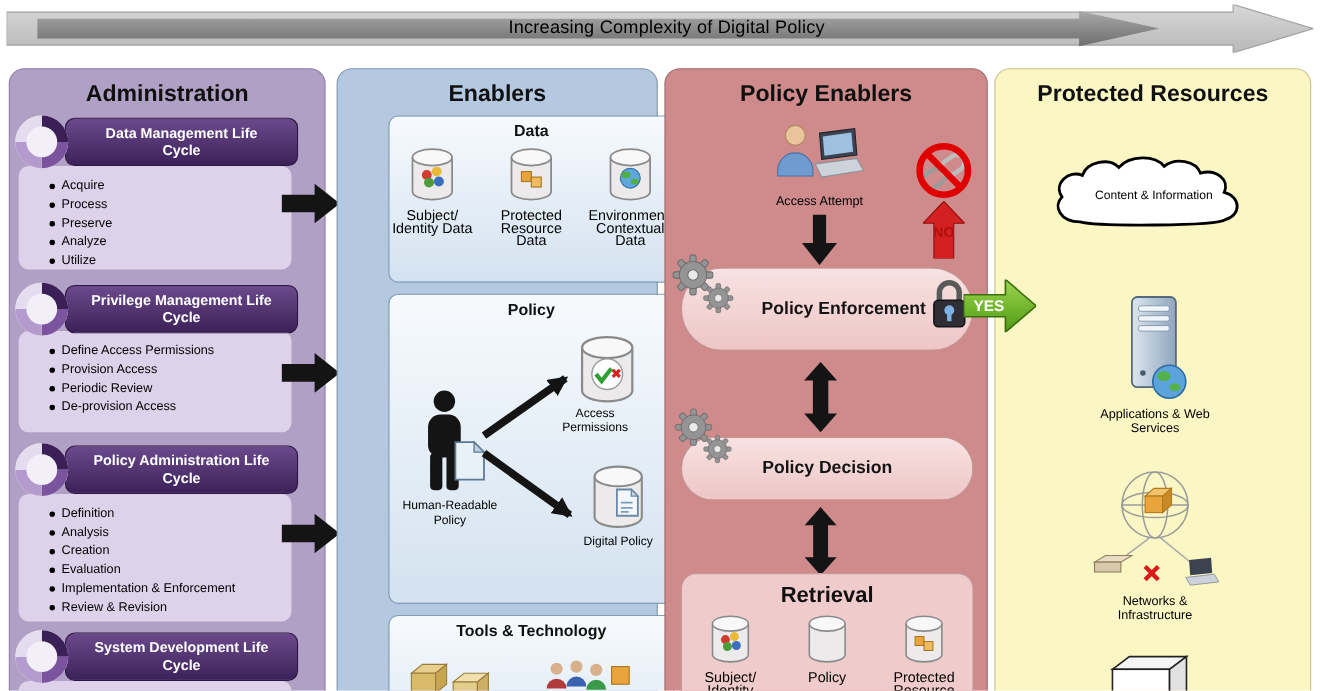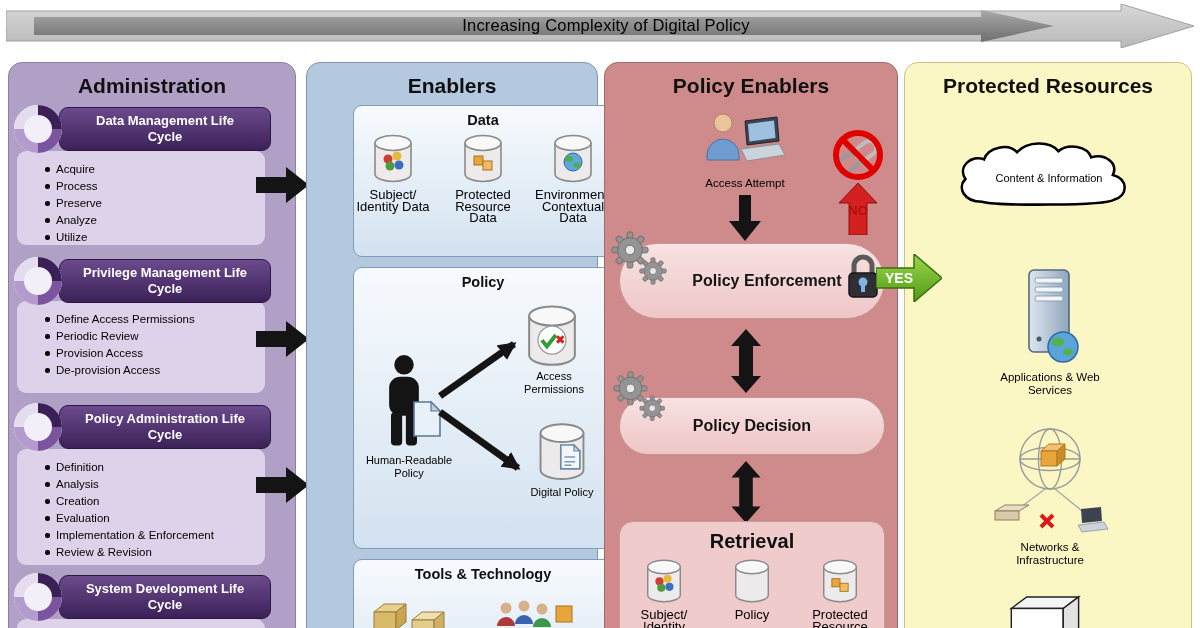--- a/index.html
+++ b/index.html
@@ -136,22 +136,22 @@
     <div class="a-head" style="top:44px">
       <span>Data Management Life Cycle</span>
     </div>
     <svg class="a-ic" style="top:41px">
         <use href="#lifecycle"></use>
       </svg>
 
     <div class="a-body" style="top:238px;height:92px">
       <ul>
         <li>Define Access Permissions</li>
+        <li>Provision Access</li>
         <li>Periodic Review</li>
-        <li>Provision Access</li>
         <li>De-provision Access</li>
       </ul>
     </div>
     <div class="a-head" style="top:196px">
       <span>Privilege Management Life Cycle</span>
     </div>
     <svg class="a-ic" style="top:193px">
         <use href="#lifecycle"></use>
       </svg>
 
@@ -251,21 +251,21 @@
         <line x1="8" y1="76" x2="82" y2="24" stroke="#141414" stroke-width="7" marker-end="url(#mh)"></line>
         <line x1="8" y1="92" x2="86" y2="148" stroke="#141414" stroke-width="7" marker-end="url(#mh)"></line>
       </svg>
 
       <svg class="abs" style="left:168px;top:34px;width:60px;height:66px" viewBox="0 0 46 52">
         <use href="#cyl"></use>
         <circle cx="23" cy="30" r="11" fill="#fff" stroke="#9a9a9a"></circle>
         <path d="M15,30 l4,5 l7,-9" stroke="#2f9e33" stroke-width="3" fill="none"></path>
         <path d="M27,27 l5,5 M32,27 l-5,5" stroke="#d42222" stroke-width="2.4"></path>
       </svg>
-      <div class="abs small-label" style="left:160px;top:102px;width:80px">Access Permissions</div>
+      <div class="abs small-label" style="left:147px;top:102px;width:80px">Access Permissions</div>
 
       <svg class="abs" style="left:180px;top:152px;width:56px;height:62px" viewBox="0 0 46 52">
         <use href="#cyl"></use>
         <path d="M22,21 h11 l5,5 v15 h-16 z" fill="#f3f7fb" stroke="#6b8aa8" stroke-width="1.4"></path>
         <path d="M33,21 l5,5 h-5 z" fill="#c6d6e4" stroke="#6b8aa8" stroke-width="1"></path>
         <path d="M25,31 h9 M25,35 h9 M25,38 h6" stroke="#7d9cb8" stroke-width="1.2"></path>
       </svg>
       <div class="abs small-label" style="left:168px;top:218px;width:80px">Digital Policy</div>
     </div>
 

